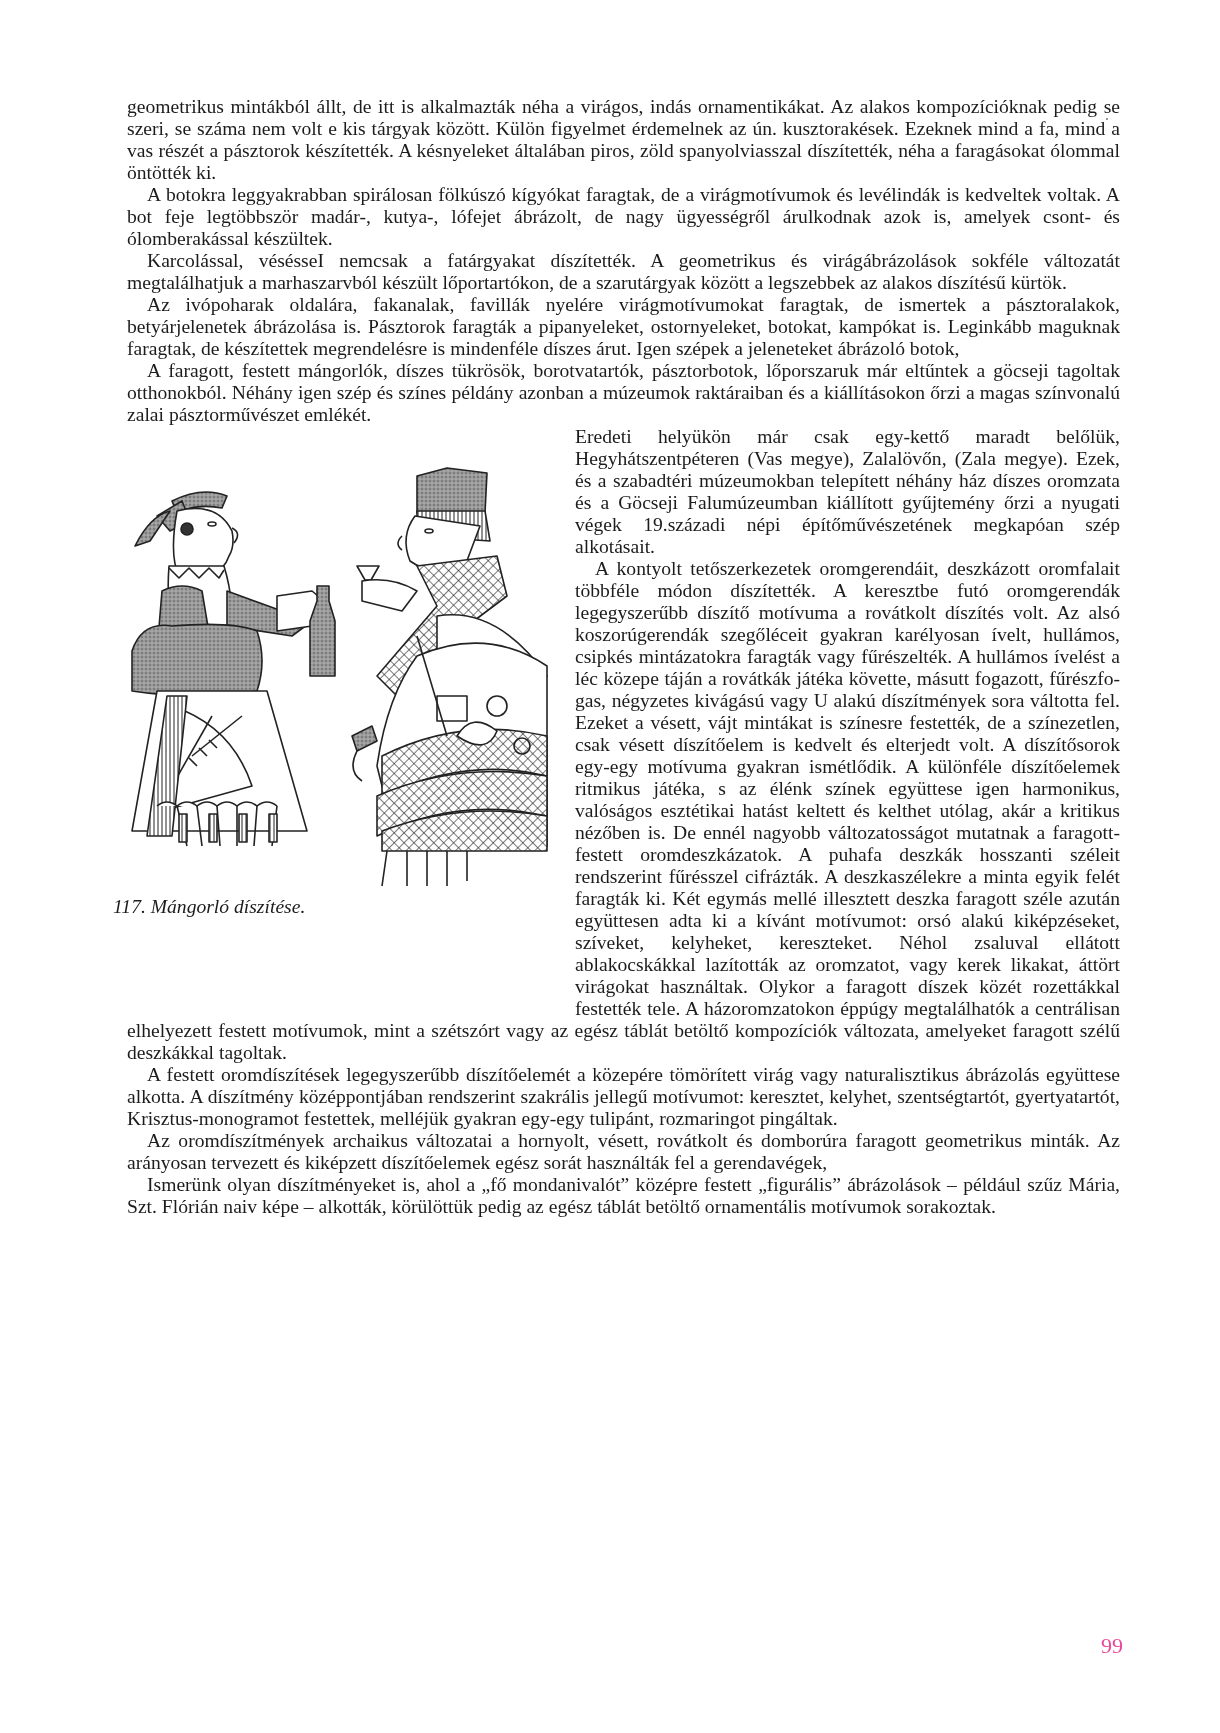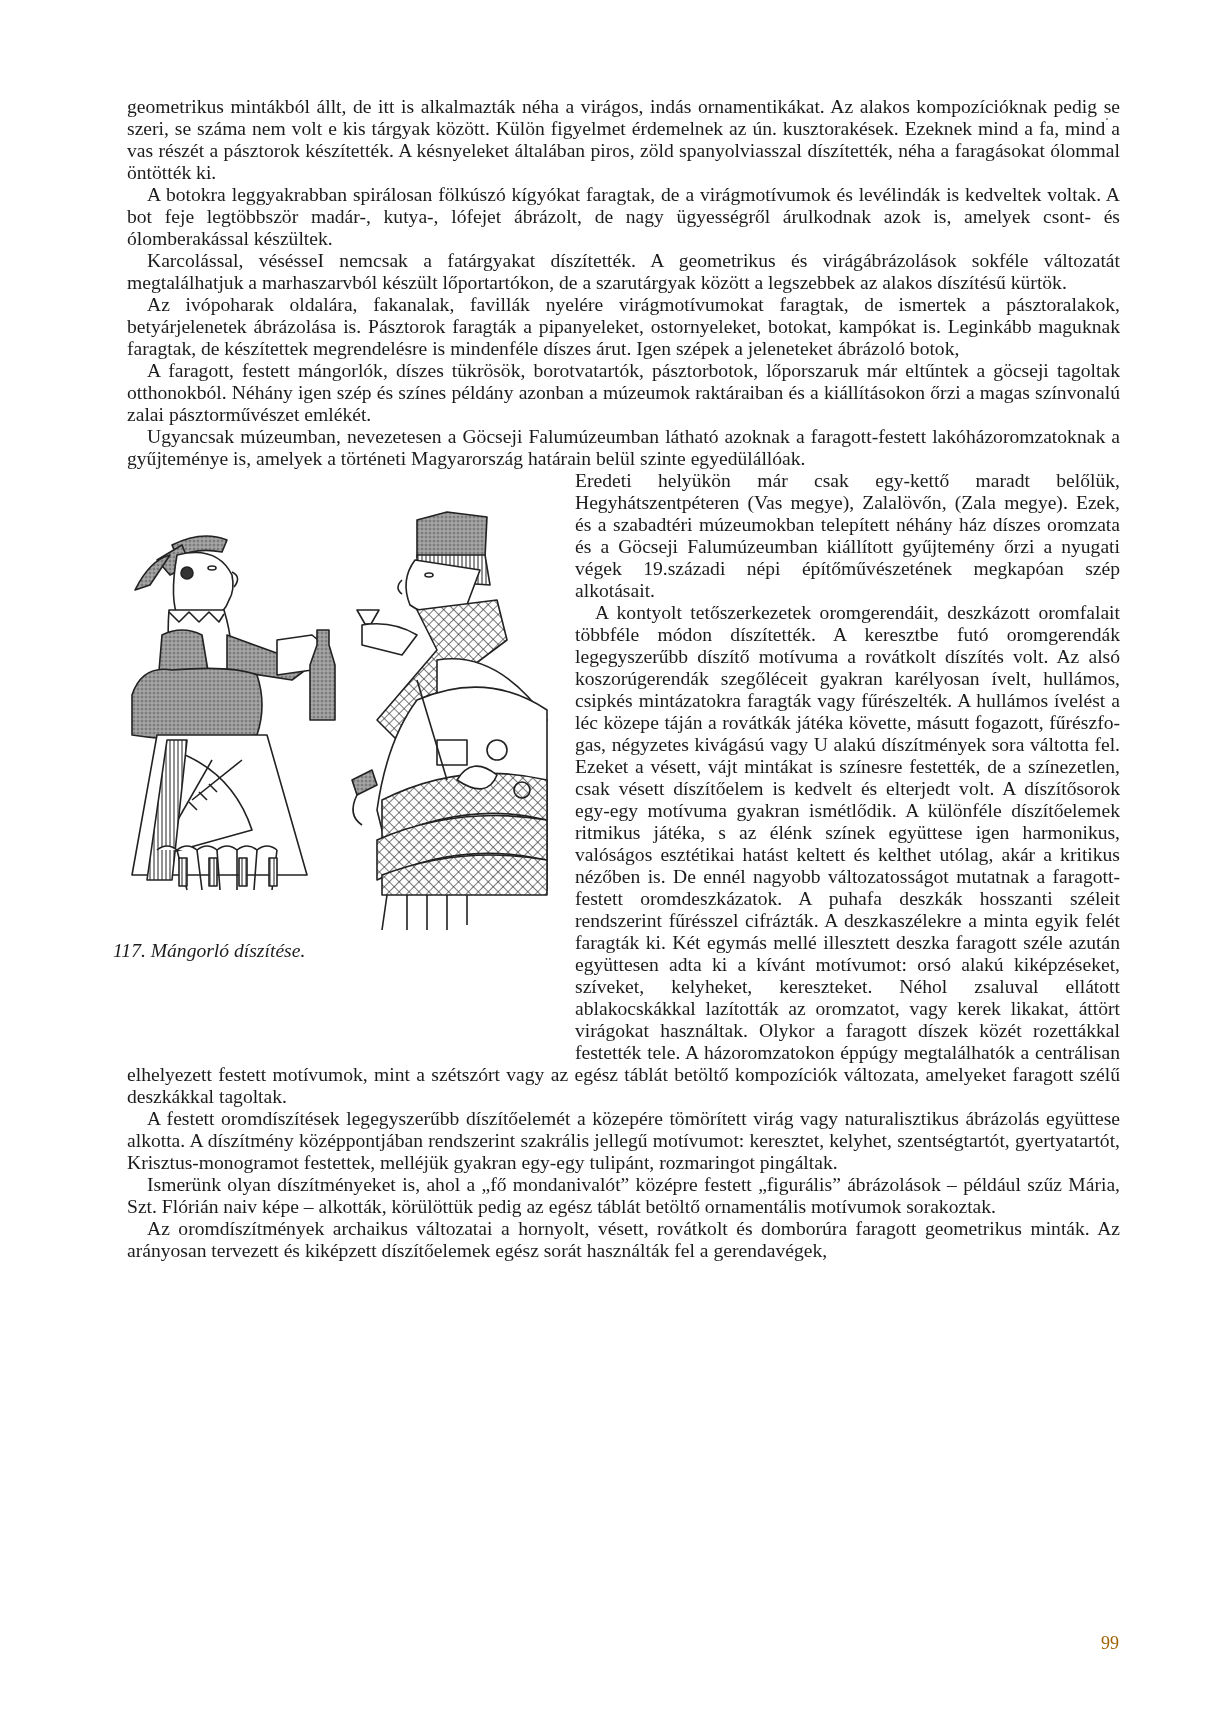--- a/index.html
+++ b/index.html
@@ -17,36 +17,35 @@
     position: relative;
   }
   .figure svg { position: absolute; left: 0; top: 30px; }
   .caption {
     position: absolute; left: -4px; top: 470px;
     font-style: italic; font-size: 19.6px; color: #1c1c1c; white-space: nowrap;
   }
   .page-number {
     position: absolute; left: 1101px; top: 1633px;
     font-family: "Liberation Serif", "DejaVu Serif", serif;
-    font-size: 18px; color: #a16207;
+    font-size: 22px; color: #ec4899;
   }
   .speck { position: absolute; left: 1106px; top: 118px; width: 2px; height: 2px; background: #777; border-radius: 1px; }
 </style>
 </head>
 <body>
 
 <div class="speck"></div>
 
 <div class="page">
   <p>geometrikus mintákból állt, de itt is alkalmazták néha a virágos, indás ornamentikákat. Az alakos kompozí­cióknak pedig se szeri, se száma nem volt e kis tárgyak között. Külön figyelmet érdemelnek az ún. kusztora­kések. Ezeknek mind a fa, mind a vas részét a pásztorok készítették. A késnyeleket általában piros, zöld spanyolviasszal díszítették, néha a faragásokat ólommal öntötték ki.</p>
   <p class="indent">A botokra leggyakrabban spirálosan fölkúszó kígyókat faragtak, de a virágmotívumok és levélindák is kedveltek voltak. A bot feje legtöbbször madár-, kutya-, lófejet ábrázolt, de nagy ügyességről árulkodnak azok is, amelyek csont- és ólomberakással készültek.</p>
   <p class="indent">Karcolással, vésésseI nemcsak a fatárgyakat díszítették. A geometrikus és virágábrázolások sokféle válto­zatát megtalálhatjuk a marhaszarvból készült lőportartókon, de a szarutárgyak között a legszebbek az alakos díszítésű kürtök.</p>
   <p class="indent">Az ivópoharak oldalára, fakanalak, favillák nyelére virágmotívumokat faragtak, de ismertek a pásztorala­kok, betyárjelenetek ábrázolása is. Pásztorok faragták a pipanyeleket, ostornyeleket, botokat, kampókat is. Leginkább maguknak faragtak, de készítettek megrendelésre is mindenféle díszes árut. Igen szépek a jelene­teket ábrázoló botok,</p>
   <p class="indent">A faragott, festett mángorlók, díszes tükrösök, borotvatartók, pásztorbotok, lőporszaruk már eltűntek a göcseji tagoltak otthonokból. Néhány igen szép és színes példány azonban a múzeumok raktáraiban és a kiál­lításokon őrzi a magas színvonalú zalai pásztorművészet emlékét.</p>
-  <p class="indent">Ugyancsak múzeumban, nevezetesen a Göcseji Falumúzeumban látható azoknak a faragott-festett lakó­házoromzatoknak a gyűjteménye is, amelyek a történeti Magyarország határain belül szinte egyedülállóak.</p>
 
   <div class="figure">
     <svg width="450" height="440" viewBox="0 0 450 440">
       <defs>
         <pattern id="stip" width="4" height="4" patternUnits="userSpaceOnUse">
           <rect width="4" height="4" fill="#9a9a9a"></rect>
           <circle cx="1" cy="1" r="0.8" fill="#555"></circle>
           <circle cx="3" cy="3" r="0.6" fill="#cfcfcf"></circle>
         </pattern>
         <pattern id="hatch" width="7" height="7" patternUnits="userSpaceOnUse" patternTransform="rotate(45)">
@@ -110,17 +109,17 @@
         <path d="M290 395 l0 35 M310 395 l0 35 M330 395 l0 35 M270 395 l-5 35 M350 395 l0 30"></path>
       </g>
     </svg>
     <div class="caption">117. Mángorló díszítése.</div>
   </div>
 
   <p>Eredeti helyükön már csak egy-kettő maradt belőlük, Hegyhátszentpéteren (Vas megye), Zalalövőn, (Zala me­gye). Ezek, és a szabadtéri múzeumokban telepített né­hány ház díszes oromzata és a Göcseji Falumúzeumban kiállított gyűjtemény őrzi a nyugati végek 19.századi népi építőművészetének megkapóan szép alkotásait.</p>
   <p class="indent">A kontyolt tetőszerkezetek oromgerendáit, deszkázott oromfalait többféle módon díszítették. A keresztbe futó oromgerendák legegyszerűbb díszítő motívuma a ro­vátkolt díszítés volt. Az alsó koszorúgerendák szegőléceit gyakran karélyosan ívelt, hullámos, csipkés mintázatokra faragták vagy fűrészelték. A hullámos ívelést a léc közepe táján a rovátkák játéka követte, másutt fogazott, fűrészfo­gas, négyzetes kivágású vagy U alakú díszítmények sora váltotta fel. Ezeket a vésett, vájt mintákat is színesre fes­tették, de a színezetlen, csak vésett díszítőelem is kedvelt és elterjedt volt. A díszítősorok egy-egy motívuma gyak­ran ismétlődik. A különféle díszítőelemek ritmikus játéka, s az élénk színek együttese igen harmonikus, valóságos esztétikai hatást keltett és kelthet utólag, akár a kritikus nézőben is. De ennél nagyobb változatosságot mutatnak a faragott-festett oromdeszkázatok. A puhafa deszkák hosszanti széleit rendszerint fűrésszel cif­rázták. A deszkaszélekre a minta egyik felét faragták ki. Két egymás mellé illesztett deszka faragott széle azu­tán együttesen adta ki a kívánt motívumot: orsó alakú kiképzéseket, szíveket, kelyheket, kereszteket. Néhol zsaluval ellátott ablakocskákkal lazították az oromzatot, vagy kerek likakat, áttört virágokat használtak. Oly­kor a faragott díszek közét rozettákkal festették tele. A házoromzatokon éppúgy megtalálhatók a centrálisan elhelyezett festett motívumok, mint a szétszórt vagy az egész táblát betöltő kompozíciók változata, amelyeket faragott szélű deszkákkal tagoltak.</p>
 
   <p class="indent">A festett oromdíszítések legegyszerűbb díszítőelemét a közepére tömörített virág vagy naturalisztikus áb­rázolás együttese alkotta. A díszítmény középpontjában rendszerint szakrális jellegű motívumot: keresztet, kelyhet, szentségtartót, gyertyatartót, Krisztus-monogramot festettek, melléjük gyakran egy-egy tulipánt, rozmaringot pingáltak.</p>
+  <p class="indent">Az oromdíszítmények archaikus változatai a hornyolt, vésett, rovátkolt és domborúra faragott geomet­rikus minták. Az arányosan tervezett és kiképzett díszítőelemek egész sorát használták fel a gerendavégek,</p>
   <p class="indent">Ismerünk olyan díszítményeket is, ahol a „fő mondanivalót” középre festett „figurális” ábrázolások – pél­dául szűz Mária, Szt. Flórián naiv képe – alkották, körülöttük pedig az egész táblát betöltő ornamentális motí­vumok sorakoztak.</p>
-  <p class="indent">Az oromdíszítmények archaikus változatai a hornyolt, vésett, rovátkolt és domborúra faragott geomet­rikus minták. Az arányosan tervezett és kiképzett díszítőelemek egész sorát használták fel a gerendavégek,</p>
 </div>
 
 <div class="page-number">99</div>
 
 </body></html>

